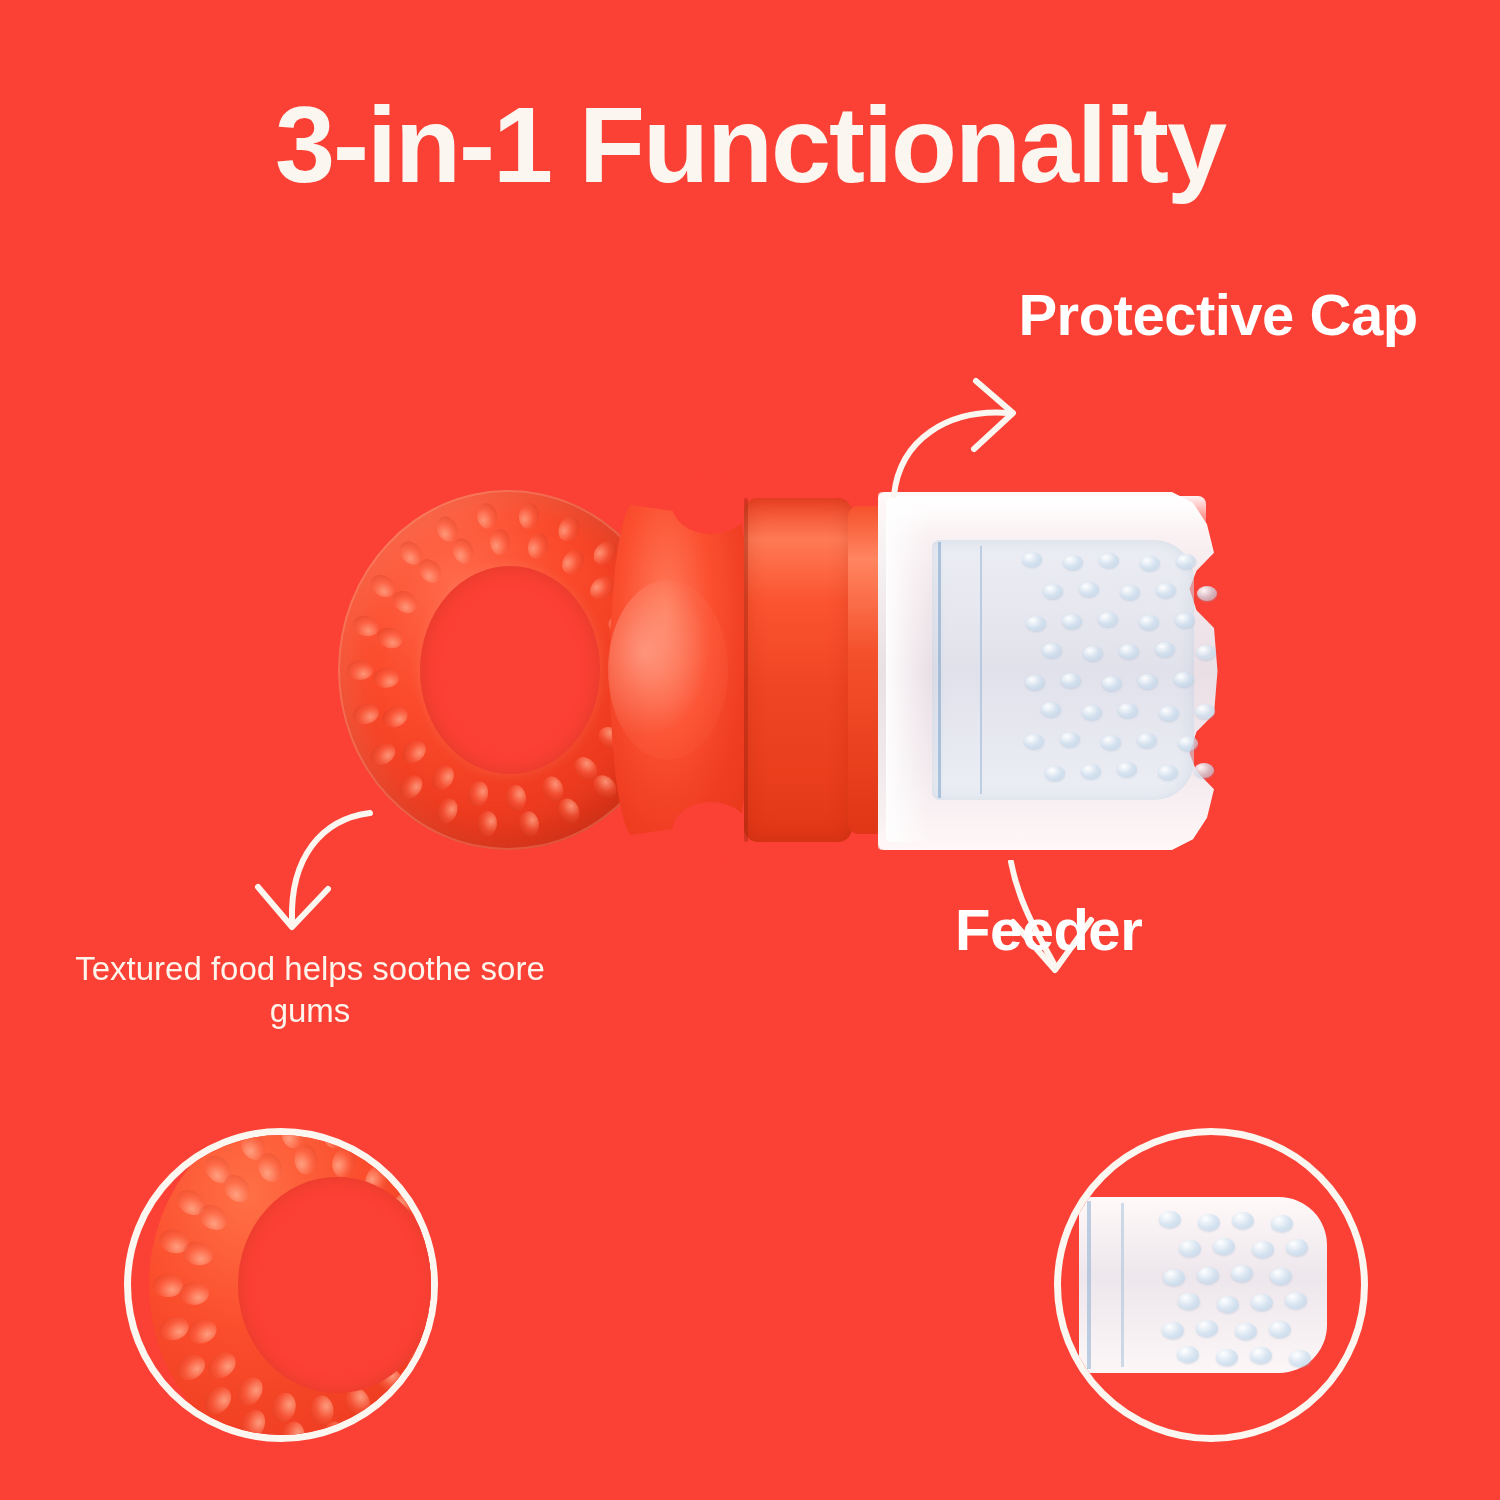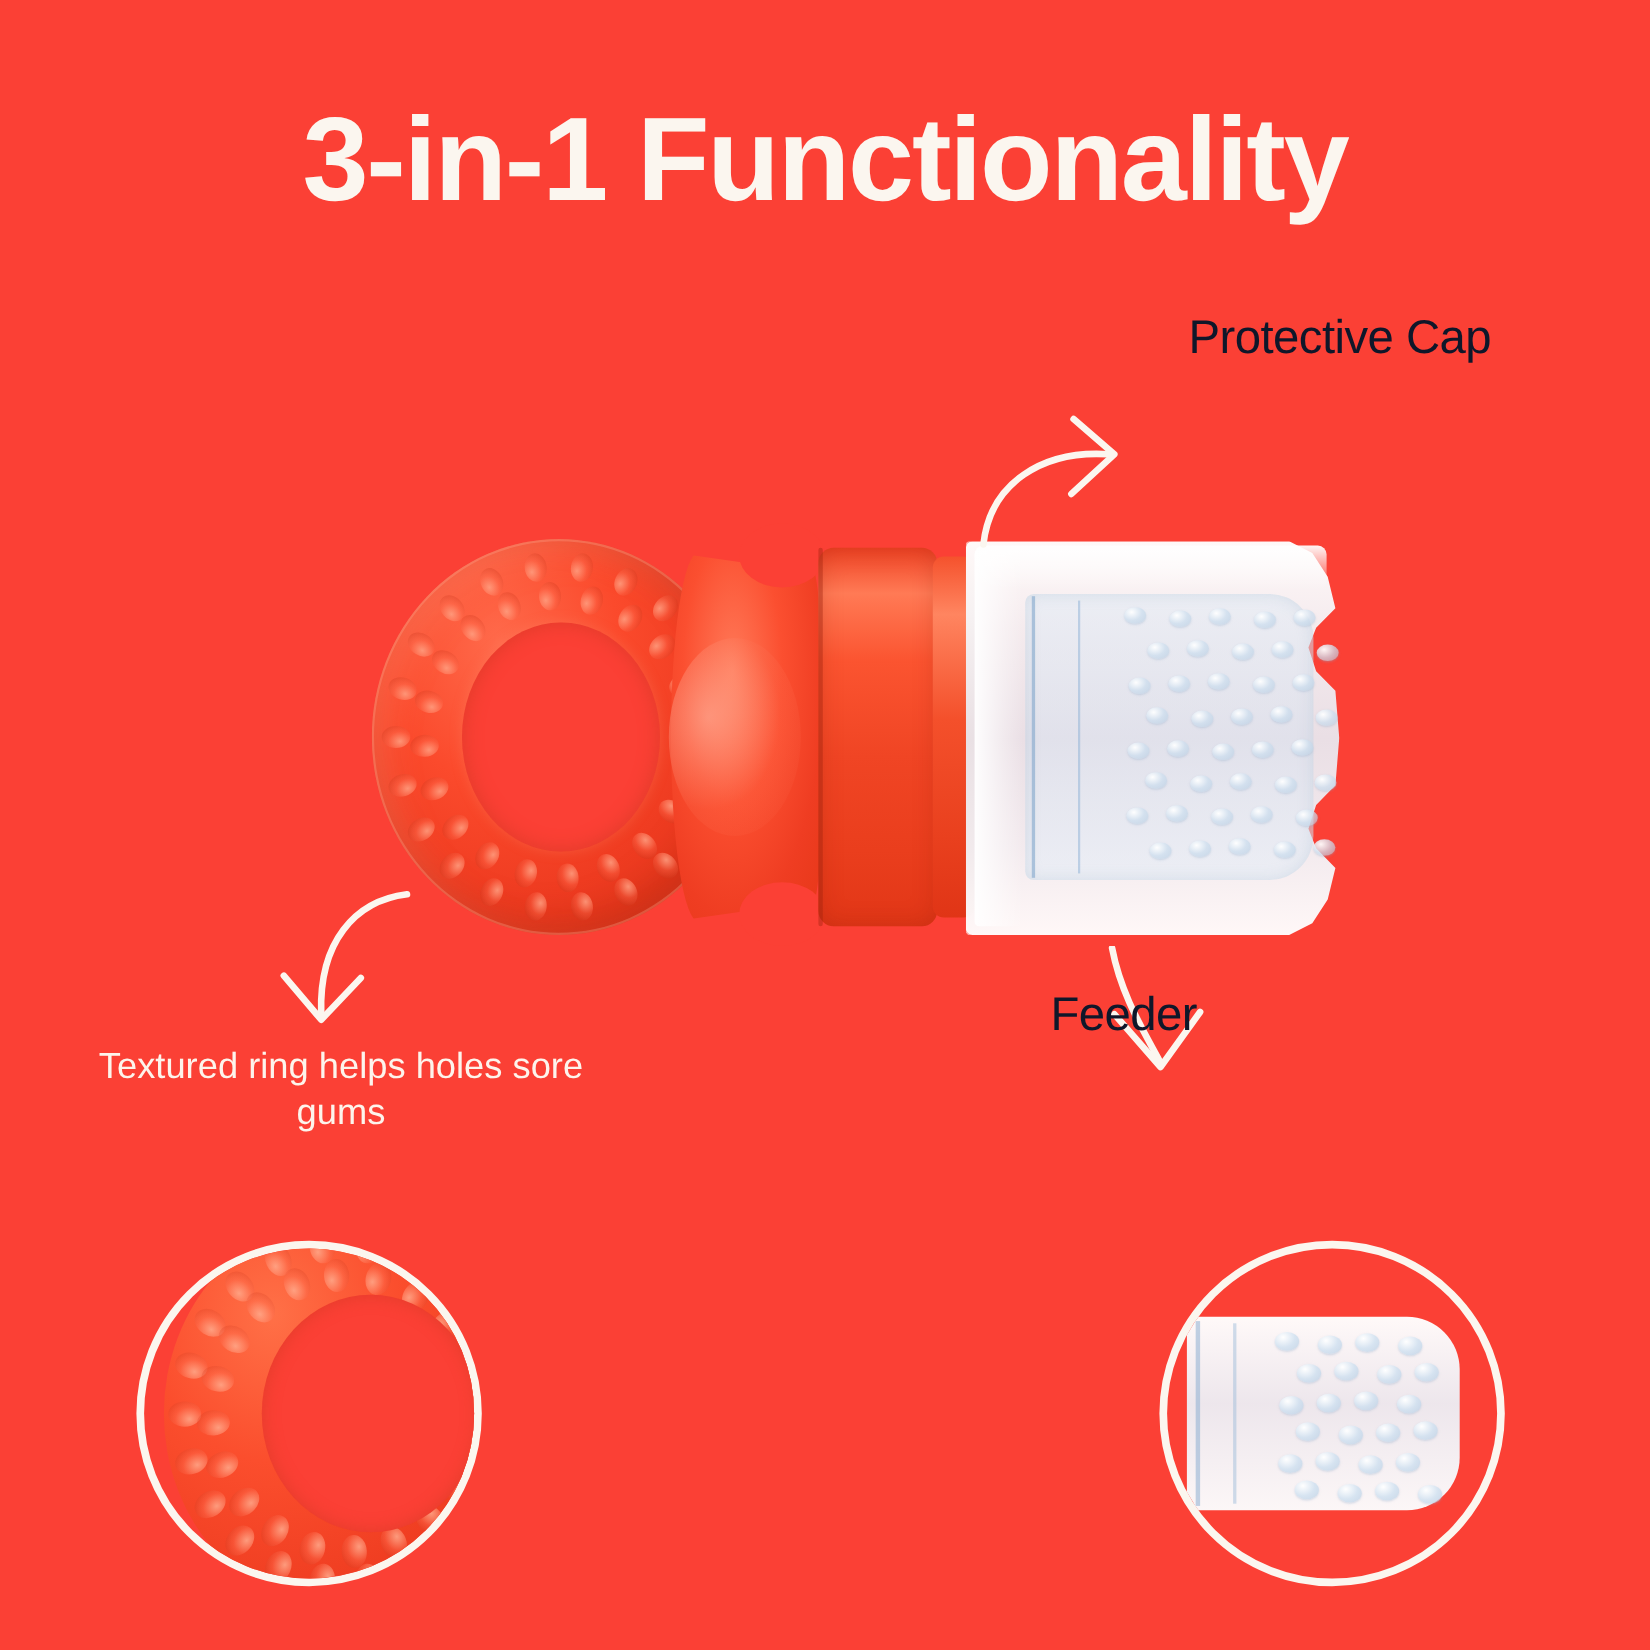--- a/index.html
+++ b/index.html
@@ -29,23 +29,23 @@
     font-size: 108px;
     font-weight: 700;
     letter-spacing: -2px;
     line-height: 1.05;
     white-space: nowrap;
   }
 
   
   .callout { position: absolute; }
   .callout .head {
-    color: #0f172a;
-    font-weight: 400;
-    font-size: 43px;
+    color: #ffffff;
+    font-weight: 700;
+    font-size: 58px;
     line-height: 1.05;
     letter-spacing: -0.5px;
     white-space: nowrap;
   }
   .callout .body {
     color: #fdf4ec;
     font-weight: 400;
     font-size: 33px;
     line-height: 1.26;
     margin-top: 8px;
@@ -469,21 +469,21 @@
   <svg class="arrow" id="arrow-feeder" viewBox="0 0 140 120">
     <path d="M16 2 C 24 44, 44 76, 60 106" fill="none" stroke="#fbf6ef" stroke-width="6" stroke-linecap="round"></path>
     <path d="M18 62 L 60 110 L 96 60" fill="none" stroke="#fbf6ef" stroke-width="6" stroke-linecap="round" stroke-linejoin="round"></path>
   </svg>
 
   <div class="callout" id="callout-cap">
     <div class="head">Protective Cap</div>
   </div>
 
   <div class="callout" id="callout-teether">
-    <div class="body">Textured ring helps holes sore gums</div>
+    <div class="body">Textured food helps soothe sore gums</div>
   </div>
 
   <div class="callout" id="callout-feeder">
     <div class="head">Feeder</div>
   </div>
 
   <div class="inset" id="inset-teether">
     <div class="inset-ring-wrap">
       <div class="inset-ring"></div>
       <div class="inset-bumps" id="inset-bumps">

